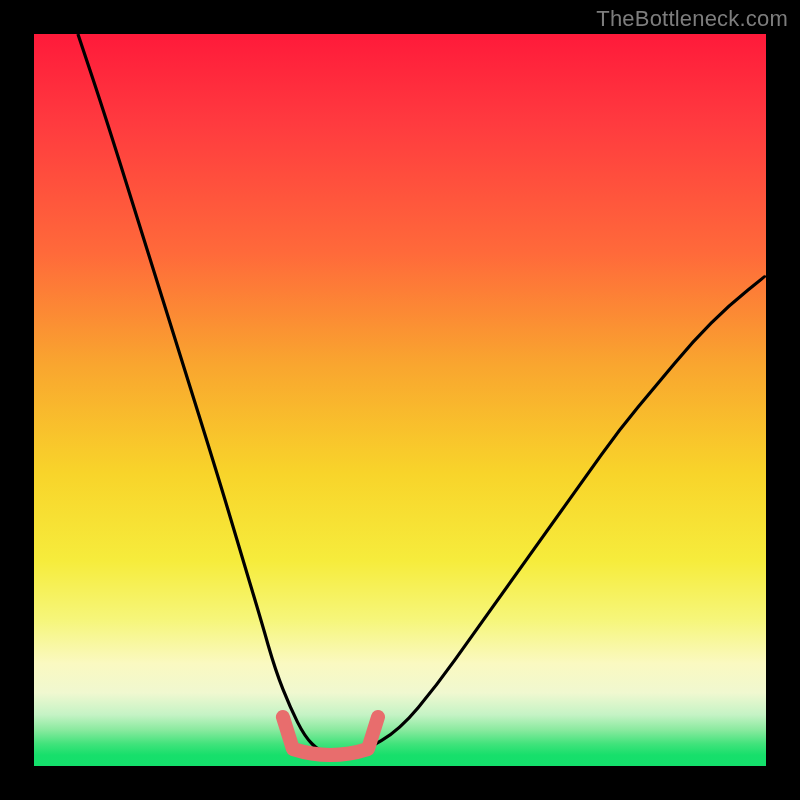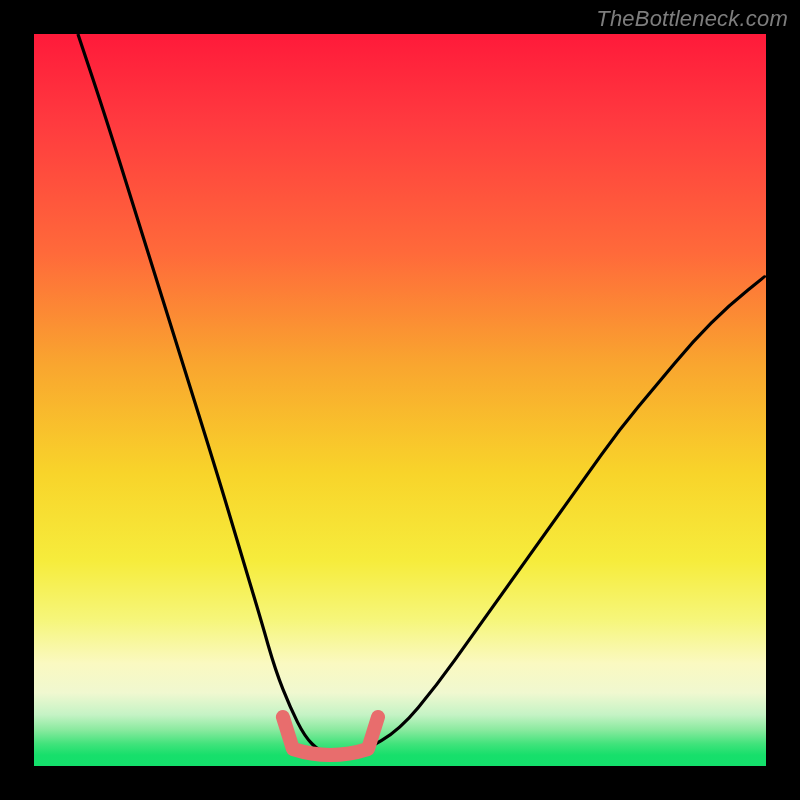--- a/index.html
+++ b/index.html
@@ -11,21 +11,20 @@
     overflow: hidden;
     font-family: Arial, Helvetica, sans-serif;
   }
   .frame {
     position: absolute;
     top: 0;
     left: 0;
     width: 800px;
     height: 800px;
     background: #000;
-    font-style: italic;
   }
   .plot-bg {
     position: absolute;
     top: 34px;
     left: 34px;
     width: 732px;
     height: 732px;
     
     background:
       linear-gradient(

